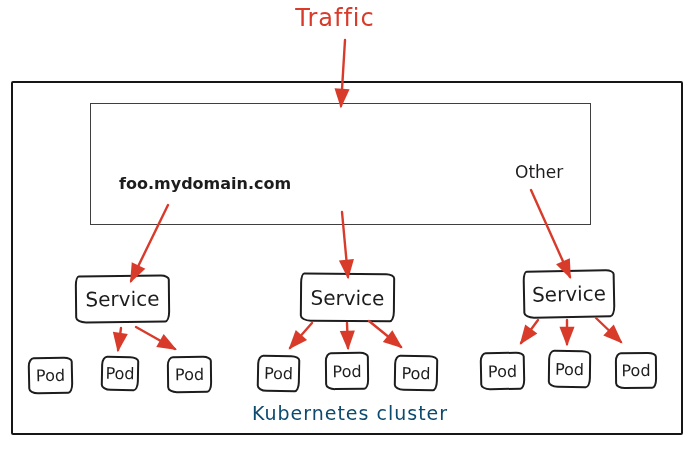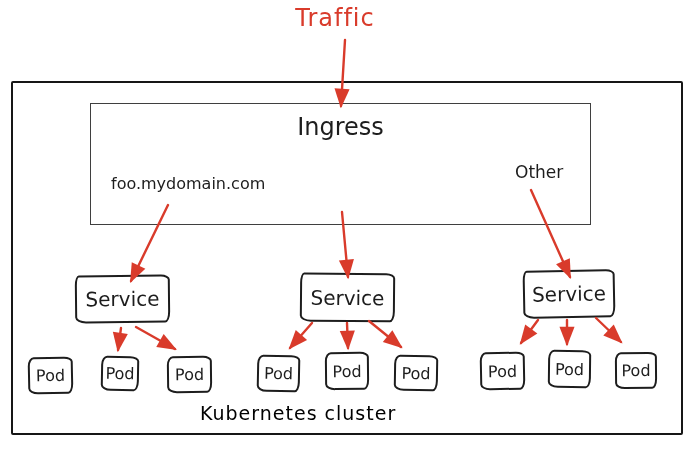--- a/index.html
+++ b/index.html
@@ -70,27 +70,28 @@
     color: #d93b2b;
     letter-spacing: 1px;
   }
   .ingress-title {
     left: 0; top: 9px; width: 100%;
     text-align: center;
     font-size: 24px;
     color: #1d1d1d;
   }
   .rule { color: #1d1d1d; white-space: nowrap; }
-  .rule-foo   { left: 20px;  top: 70px;  font-size: 16px; }
+  .rule-foo   { left: 28px;  top: 70px;  font-size: 16px; font-weight: bold; }
   .rule-bar   { left: 210px; top: 85px;  font-size: 16px; }
   .rule-other { left: 424px; top: 58px;  font-size: 17px; text-align: center; }
   .cluster-label {
     left: 200px; top: 402px; width: 300px;
+    text-align: center;
     font-size: 19px;
-    color: #000000;
+    color: #0c4a6e;
     letter-spacing: 1px;
   }
 
   
   #arrows {
     position: absolute;
     left: 0; top: 0;
     width: 700px; height: 452px;
     pointer-events: none;
   }
@@ -103,21 +104,20 @@
 </head>
 <body>
 
 <div id="stage">
 
   <div class="abs traffic">Traffic</div>
 
   <div class="abs cluster-box"></div>
 
   <div class="abs ingress-box">
-    <div class="abs ingress-title">Ingress</div>
     <div class="abs rule rule-foo">foo.mydomain.com</div>
     <div class="abs rule rule-other">Other</div>
   </div>
 
   <div class="abs sketch service svc-1">Service</div>
   <div class="abs sketch service svc-2">Service</div>
   <div class="abs sketch service svc-3">Service</div>
 
   <div class="abs sketch pod pod-1-1">Pod</div>
   <div class="abs sketch pod pod-1-2">Pod</div>

